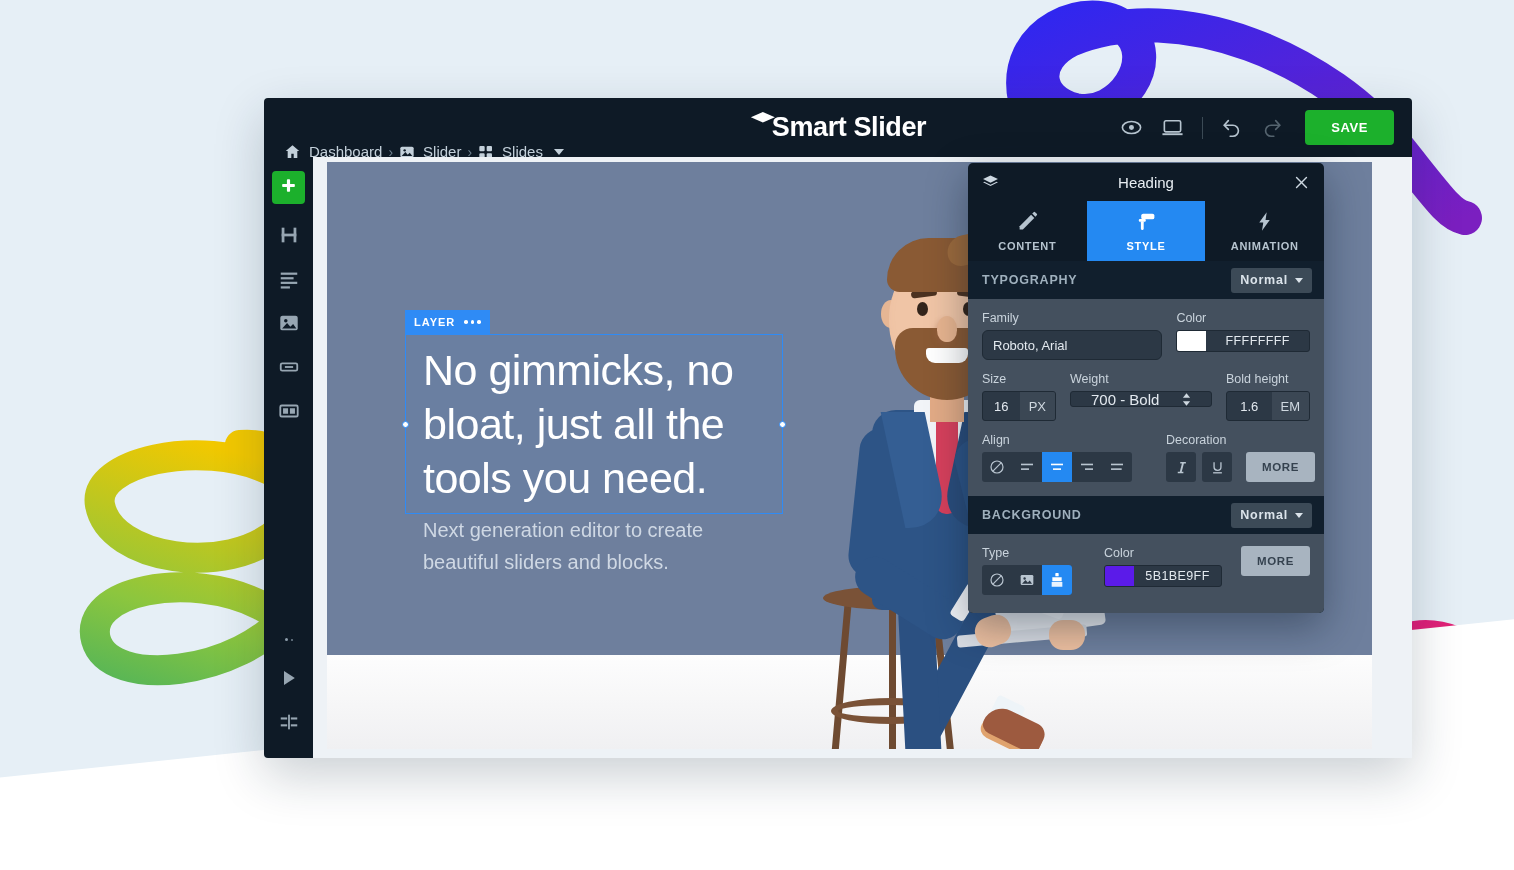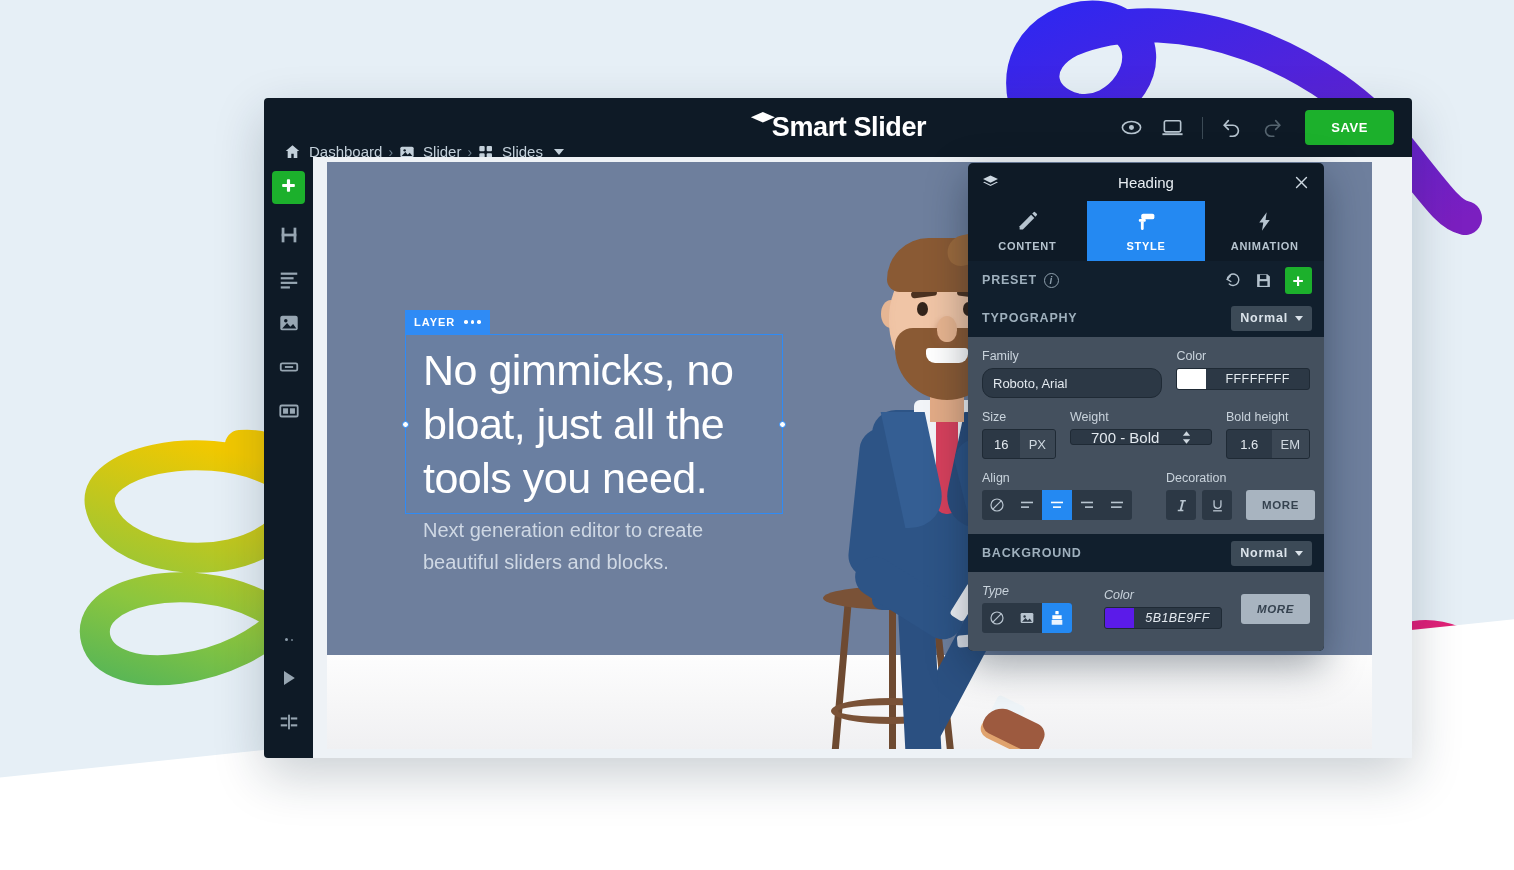--- a/index.html
+++ b/index.html
@@ -160,21 +160,21 @@
   .plus-btn { width:27px;height:27px;background:#1cb02c;border-radius:3px;display:flex;align-items:center;justify-content:center;color:#fff;margin-left:13px;cursor:pointer;font-size:19px;line-height:1; }
   .pill {
     background:#3c4a57; color:#dbe3ea; font-size:12.5px; border-radius:3px;
     height:25px; display:flex; align-items:center; gap:7px; padding:0 9px; cursor:pointer;
   }
   .pill .cd { width:0;height:0;border-left:4px solid transparent;border-right:4px solid transparent;border-top:5px solid #dbe3ea; }
   .sect-body { background:#44505e; padding:12px 14px 14px; }
   .fld-label { color:#c9d3dc; font-size:12.5px; margin-bottom:5px; }
   .row { display:flex; gap:14px; }
   .inp {
-    background:#2c3845; border:1px solid #1f2a35; border-radius:11px;
+    background:#2c3845; border:1px solid #1f2a35; border-radius:6px;
     height:30px; color:#e3e9ef; font-size:13px; display:flex; align-items:center; padding:0 10px;
   }
   .unit-wrap { display:flex; background:#2c3845; border:1px solid #1f2a35; border-radius:3px; height:30px; overflow:hidden; }
   .unit-wrap .v { flex:1; display:flex; align-items:center; justify-content:center; color:#e3e9ef; font-size:13px; }
   .unit-wrap .u { background:#3b4754; color:#cfd8e0; font-size:13px; display:flex; align-items:center; padding:0 9px; }
   .color-wrap { display:flex; background:#2c3845; border:1px solid #1f2a35; border-radius:3px; height:22px; overflow:hidden; align-items:center; }
   .sw { width:29px;height:28px;margin:0; }
   .color-wrap .hex { flex:1; text-align:center; color:#e3e9ef; font-size:12.5px; letter-spacing:.4px; }
   .sel {
     background:#2c3845; border:1px solid #1f2a35; border-radius:3px; height:16px;
@@ -495,39 +495,20 @@
     <div class="ptab">
       <span>
         <svg width="21" height="21" viewBox="0 0 24 24" fill="currentColor">
             <path d="M14.5 1.5 6 13.2h4.6L9.1 22.5 18 10.4h-4.8z"></path>
           </svg>
       </span>
       <span>ANIMATION</span>
     </div>
   </div>
 
-  <div class="sect-head">
-    <span>PRESET</span>
-    <span class="info-i">i</span>
-    <span class="sp"></span>
-    <span class="hicon">
-      <svg width="18" height="18" viewBox="0 0 24 24" fill="none" stroke="currentColor" stroke-width="1.9" stroke-linecap="round">
-          <path d="M4.6 11a7.6 7.6 0 1 1 2.4 6.2"></path>
-          <polyline points="8.6,6.4 4.3,11 9.1,14"></polyline>
-        </svg>
-    </span>
-    <span class="hicon">
-      <svg width="17" height="17" viewBox="0 0 24 24" fill="currentColor">
-          <path d="M3 3h14.5L21 6.5V21H3z"></path>
-          <rect x="7" y="4" width="9" height="6" fill="#111f2d"></rect>
-          <rect x="6.5" y="13" width="11" height="6.5" fill="#111f2d"></rect>
-        </svg>
-    </span>
-    <span class="plus-btn">+</span>
-  </div>
 
   <div class="sect-head">
     <span>TYPOGRAPHY</span>
     <span class="sp"></span>
     <span class="pill">
       <span>Normal</span>
       <span class="cd"></span>
     </span>
   </div>
 
@@ -634,21 +615,21 @@
   <div class="sect-head">
     <span>BACKGROUND</span>
     <span class="sp"></span>
     <span class="pill">
       <span>Normal</span>
       <span class="cd"></span>
     </span>
   </div>
 
   <div class="sect-body" style="padding-bottom:18px;">
-    <div class="row" style="align-items:center;font-style:italic;">
+    <div class="row" style="align-items:flex-start;">
       <div>
         <div class="fld-label">Type</div>
         <div class="btngrp">
           <span class="bg-btn">
             <svg width="16" height="16" viewBox="0 0 24 24" fill="none" stroke="currentColor" stroke-width="1.8">
                 <circle cx="12" cy="12" r="9"></circle>
                 <line x1="5.5" y1="18.5" x2="18.5" y2="5.5"></line>
               </svg>
           </span>
           <span class="bg-btn">

